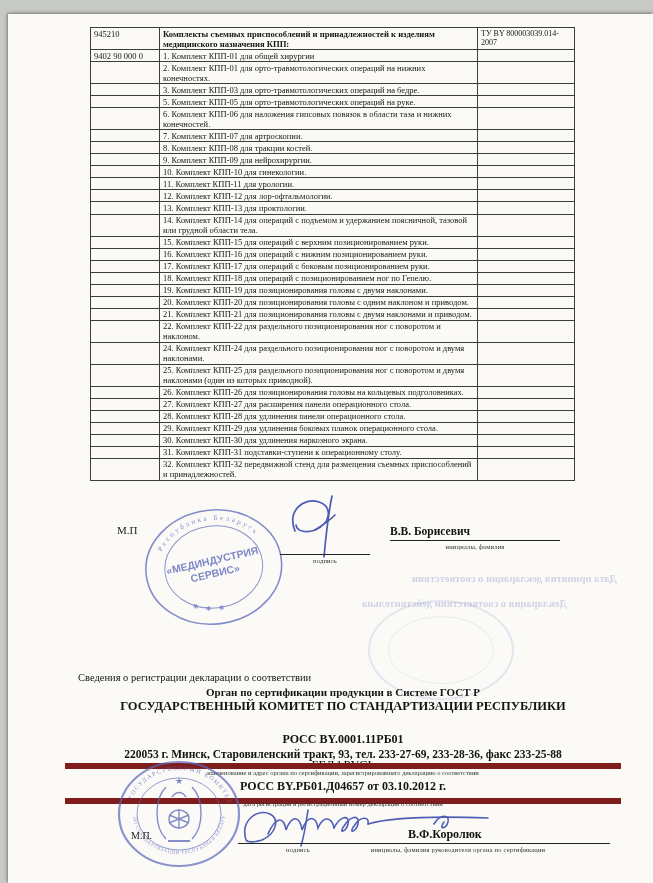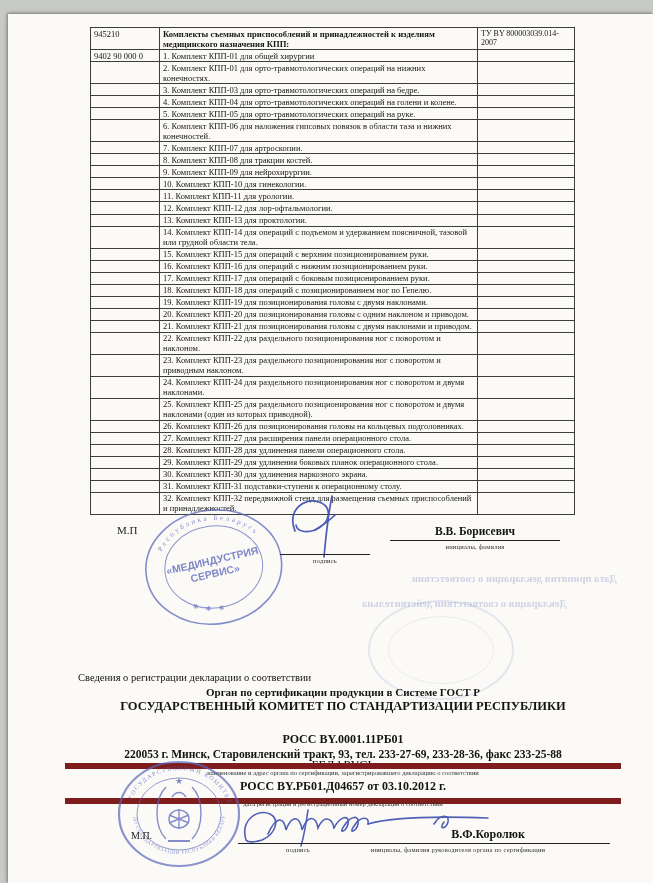--- a/index.html
+++ b/index.html
@@ -27,21 +27,21 @@
   .doc-table .c1{width:62px;}
   .doc-table .c2{width:311px;}
   .doc-table .c3{width:90px;font-size:8px;}
   .doc-table .ttl{font-weight:bold;font-size:8.6px;}
   
   .stampwrap{position:absolute;opacity:.88;}
   .sig{position:absolute;}
   .sigline{position:absolute;border-bottom:1px solid #222;height:0;}
   .cap{position:absolute;font-size:6.5px;color:#333;letter-spacing:.2px;}
   .mp{position:absolute;font-size:11px;color:#222;}
-  .name{position:absolute;font-weight:bold;font-size:11.5px;text-align:center;}
+  .name{position:absolute;font-weight:bold;font-size:11.5px;text-align:left;}
   
   .reg-heading{position:absolute;left:70px;top:658px;font-size:10.5px;}
   .regblock{position:absolute;left:57px;width:556px;text-align:center;}
   .r1{top:672px;font-weight:bold;font-size:11px;}
   .r2{top:685px;font-weight:bold;font-size:12.5px;}
   .r3{top:701px;font-weight:normal;font-size:12.5px;margin-top:43px;}
   .r4{top:718px;font-weight:bold;font-size:12px;}
   .r5{top:734px;font-weight:bold;font-size:11.5px;border-bottom:6px solid #7f1d1d;padding-bottom:3px;}
   .r6{top:765px;font-weight:bold;font-size:12px;border-bottom:6px solid #7f1d1d;padding-bottom:4px;}
   .capc{position:absolute;left:57px;width:556px;text-align:center;font-size:6.5px;color:#333;}
@@ -83,25 +83,20 @@
           <td class="c2">2. Комплект КПП-01 для орто-травмотологических операций на нижних конечностях.</td>
           <td class="c3"></td>
         </tr>
         <tr>
           <td class="c1"></td>
           <td class="c2">3. Комплект КПП-03 для орто-травмотологических операций на бедре.</td>
           <td class="c3"></td>
         </tr>
         <tr>
           <td class="c1"></td>
-          <td class="c2">4. Комплект КПП-04 для орто-травмотологических операций на голени и колене.</td>
-          <td class="c3"></td>
-        </tr>
-        <tr>
-          <td class="c1"></td>
           <td class="c2">5. Комплект КПП-05 для орто-травмотологических операций на руке.</td>
           <td class="c3"></td>
         </tr>
         <tr>
           <td class="c1"></td>
           <td class="c2">6. Комплект КПП-06 для наложения гипсовых повязок в области таза и нижних конечностей.</td>
           <td class="c3"></td>
         </tr>
         <tr>
           <td class="c1"></td>
@@ -174,25 +169,20 @@
           <td class="c3"></td>
         </tr>
         <tr>
           <td class="c1"></td>
           <td class="c2">21. Комплект КПП-21 для позиционирования головы с двумя наклонами и приводом.</td>
           <td class="c3"></td>
         </tr>
         <tr>
           <td class="c1"></td>
           <td class="c2">22. Комплект КПП-22 для раздельного позиционирования ног с поворотом и наклоном.</td>
-          <td class="c3"></td>
-        </tr>
-        <tr>
-          <td class="c1"></td>
-          <td class="c2">23. Комплект КПП-23 для раздельного позиционирования ног с поворотом и приводным наклоном.</td>
           <td class="c3"></td>
         </tr>
         <tr>
           <td class="c1"></td>
           <td class="c2">24. Комплект КПП-24 для раздельного позиционирования ног с поворотом и двумя наклонами.</td>
           <td class="c3"></td>
         </tr>
         <tr>
           <td class="c1"></td>
           <td class="c2">25. Комплект КПП-25 для раздельного позиционирования ног с поворотом и двумя наклонами (один из которых приводной).</td>

